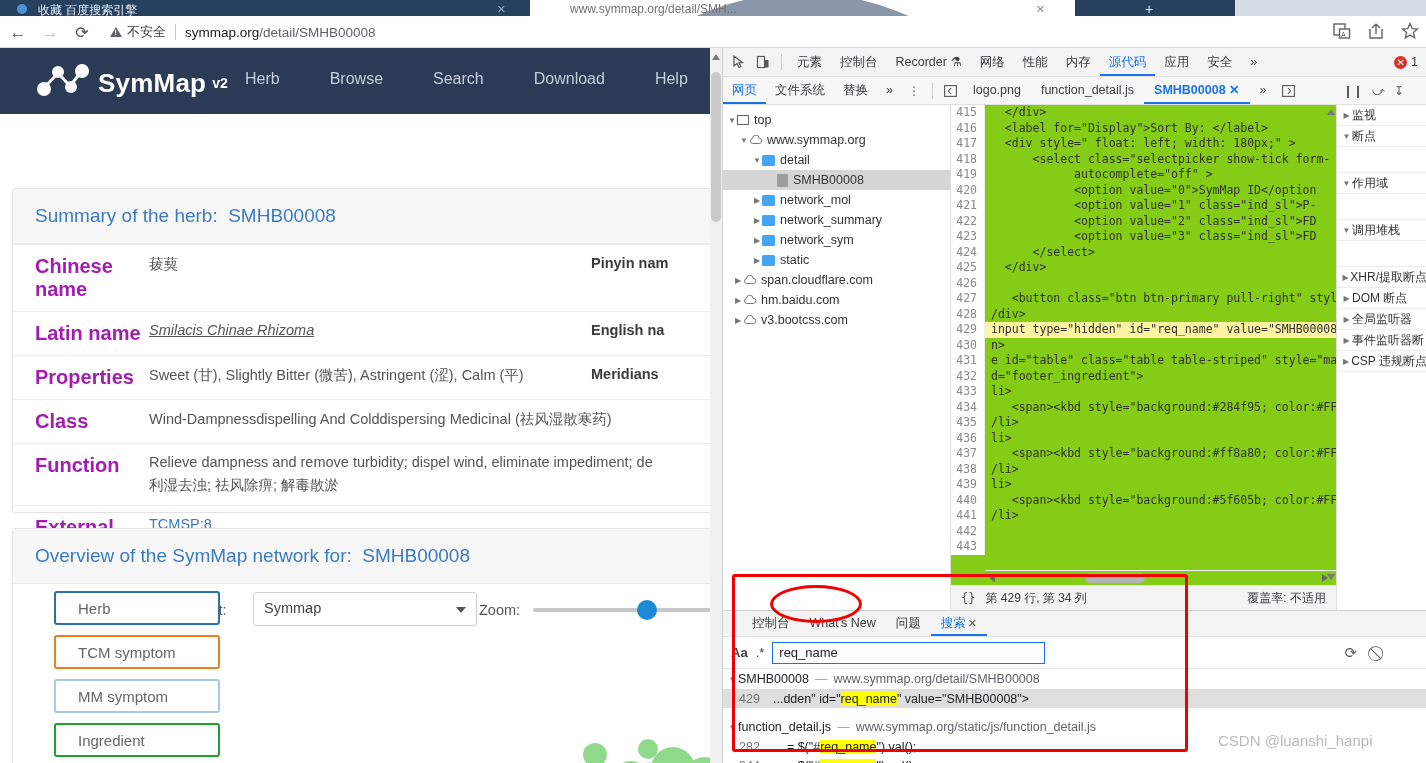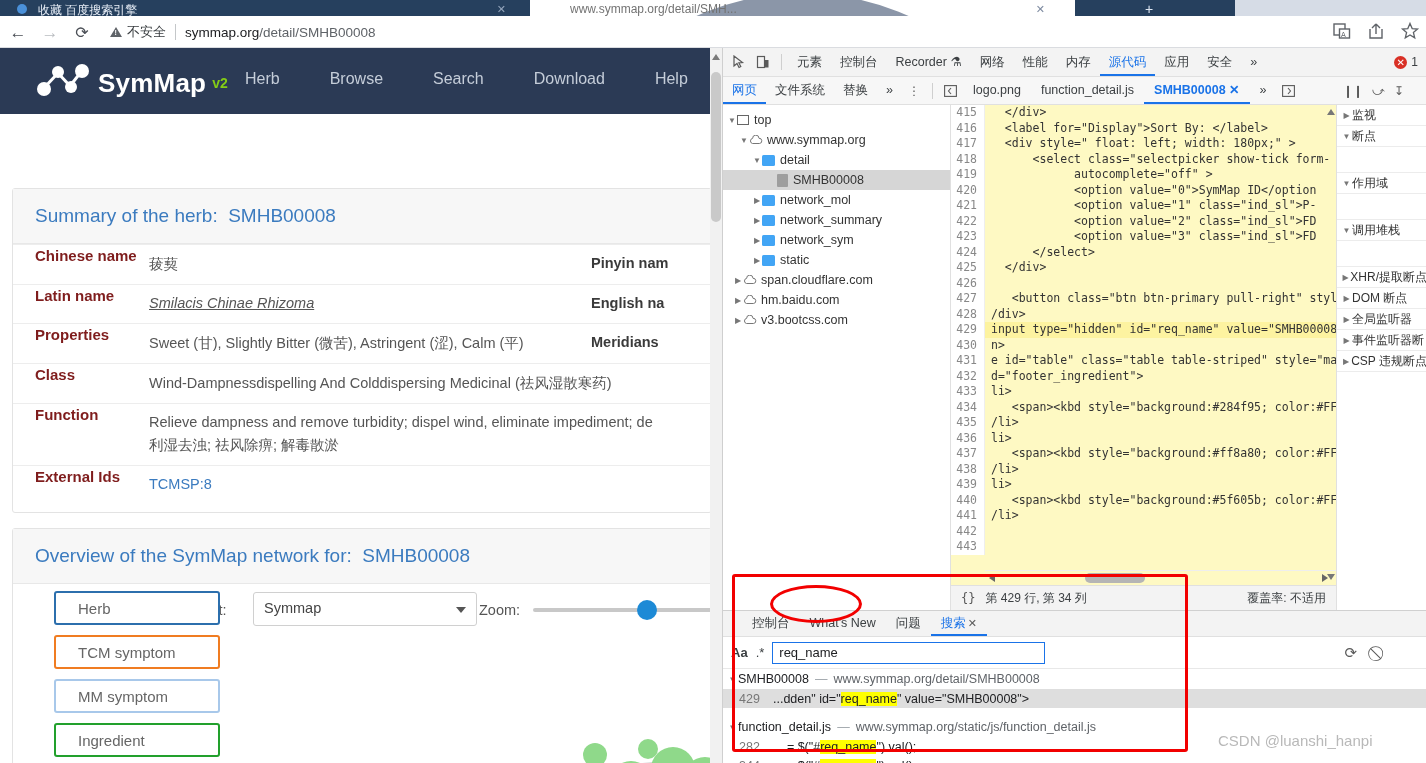--- a/index.html
+++ b/index.html
@@ -58,32 +58,32 @@
           background: #ffffff; overflow: hidden; }
   .page-scrollbar { position: absolute; right: 0; top: 0; width: 12px; height: 715px; background: #f1f1f1; }
   .page-scrollbar .thumb { position:absolute; left:1px; top: 24px; width: 10px; height: 150px; background:#c9c9c9; border-radius:5px; }
   .page-scrollbar .arrow-up { position:absolute; left:2px; top:6px; width:0;height:0;
         border-left:4px solid transparent;border-right:4px solid transparent;border-bottom:6px solid #7a7a7a;}
 
   .navbar { position: absolute; left: 0; top: 0; width: 710px; height: 66px; background: #2b3a55; }
   .brandwrap { position: absolute; left: 34px; top: 14px; display: flex; align-items: flex-end; gap: 6px; }
   .brand-logo { width: 58px; height: 36px; }
   .brand-text { color: #ffffff; font-size: 26px; font-weight: 600; letter-spacing: .2px; line-height: 30px; }
-  .brand-v2 { color: #84cc16; font-size: 14px; font-weight: 600; line-height: 30px; }
+  .brand-v2 { color: #ffffff; font-size: 14px; font-weight: 600; line-height: 30px; }
   .navlinks { position: absolute; left: 245px; top: 22px; display: flex; gap: 50px; }
   .navlinks a { color: #c5cdd9; font-size: 16px; text-decoration: none; }
 
   .card { position: absolute; background: #ffffff; border: 1px solid #e3e3e3; border-radius: 3px; }
   .card-head { padding: 16px 22px; background: #f7f7f7; border-bottom: 1px solid #e8e8e8; }
   .card-title { color: #3b7bbf; font-size: 19px; }
 
   #summary-card { left: 12px; top: 140px; width: 700px; height: 325px; }
   .srow { display: flex; border-top: 1px solid #ededed; min-height: 39px; align-items: flex-start; }
   .srow:first-child { border-top: none; }
-  .sl { width: 128px; padding: 2px 0 10px 22px; font-size: 15px; font-weight: bold; color: #7f1d1d; }
+  .sl { width: 128px; padding: 10px 0 10px 22px; font-size: 20px; font-weight: bold; color: #a21caf; }
   .sv { flex: 1; padding: 10px 8px 10px 8px; font-size: 14.5px; color: #555; }
   .sv.italic { font-style: italic; text-decoration: underline; }
   .sl2 { width: 120px; padding: 10px 0; font-size: 14.5px; font-weight: bold; color: #3a3a3a; }
   .sv a, .link { color: #3b7bbf; text-decoration: none; }
   .func-line2 { padding-top: 6px; }
 
   #network-card { left: 12px; top: 480px; width: 700px; height: 283px; }
   .ctrls { position: relative; height: 70px; }
   .ctrl-label { position: absolute; font-size: 14.5px; color: #555; }
   #layout-label { left: 166px; top: 18px; }
@@ -129,21 +129,21 @@
   .dt-body { position: absolute; left: 0; top: 57px; width: 704px; height: 505px; display: flex; }
   .nav-tree { width: 228px; border-right: 1px solid #e0e0e0; padding-top: 5px; overflow: hidden; background: #fff; }
   .tr { display: flex; align-items: center; height: 20px; font-size: 12.5px; color: #333; white-space: nowrap; }
   .tr.sel { background: #d6d6d6; }
   .tw { width: 10px; text-align: center; color: #777; font-size: 8px; }
   .folder { width: 13px; height: 11px; background: #42a5f5; border-radius: 1.5px; margin-right: 5px; }
   .cloud { width: 14px; margin-right: 4px; color: #777; }
   .filei { width: 11px; height: 13px; background: #9e9e9e; margin-right: 5px; border-radius: 1px; }
   .framei { width: 12px; height: 10px; border: 1.5px solid #666; margin-right: 5px; }
 
-  .editor { flex: 1; position: relative; overflow: hidden; background: #fef9c3; }
+  .editor { flex: 1; position: relative; overflow: hidden; background: #84cc16; }
   .code-area { position: absolute; left: 0; top: 0; right: 0; bottom: 26px; overflow: hidden;
                font-family: "DejaVu Sans Mono", monospace; font-size: 11.5px; }
   .cline { display: flex; height: 15.5px; line-height: 15.5px; white-space: pre; }
   .cline.hl .ctext { background: #fdf3a0; }
   .lno { width: 34px; text-align: right; padding-right: 7px; color: #888; background: #fff;
          border-right: 1px solid #eee; flex: none; }
   .ctext { padding-left: 6px; }
   .ed-scroll-v { position: absolute; right: 1px; top: 0; width: 9px; bottom: 26px; }
   .ed-scroll-v .up, .ed-scroll-v .dn { position: absolute; left: 1px; width: 0; height: 0;
         border-left: 4px solid transparent; border-right: 4px solid transparent; }

